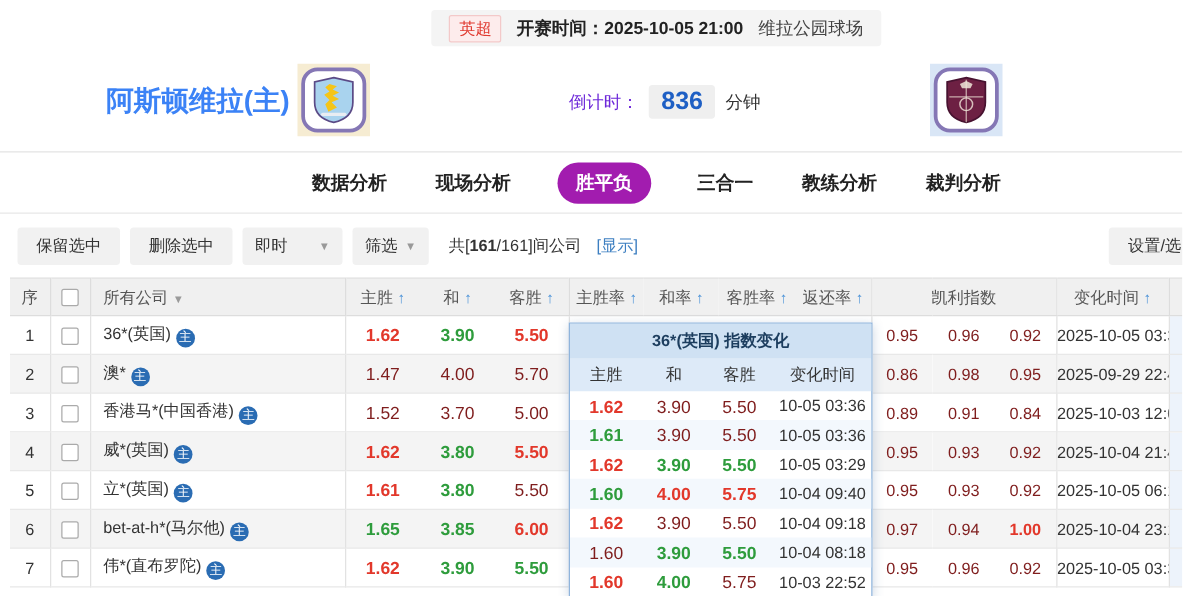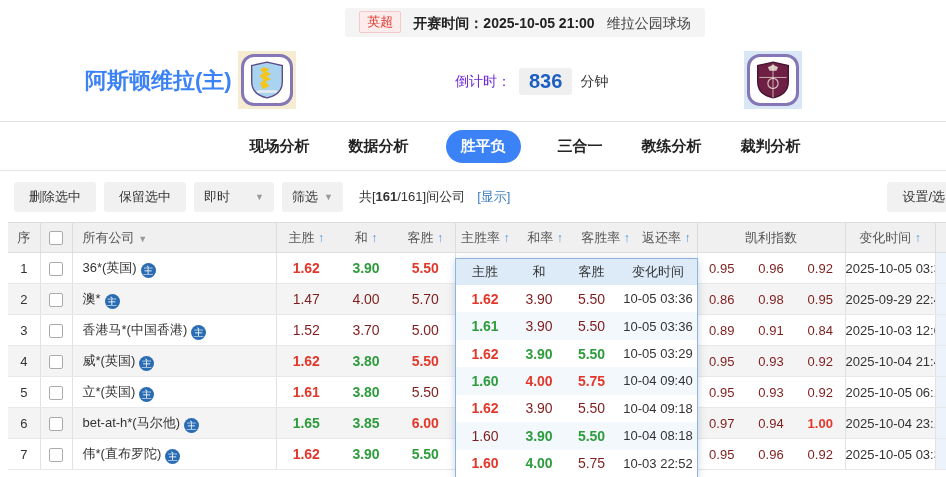--- a/index.html
+++ b/index.html
@@ -2,21 +2,21 @@
 <html><head>
 <meta charset="utf-8">
 <style>
   * { box-sizing: border-box; margin: 0; padding: 0; }
   html,body { background:#fff; }
   body { font-family: "Liberation Sans", "DejaVu Sans", sans-serif; color:#333; }
   .page { position:relative; width:946px; height:477px; overflow:hidden; background:#fff; }
 
   
   .info-bar { position:absolute; top:8px; left:0; width:100%; display:flex; justify-content:center; }
-  .info-box { display:flex; align-items:flex-end; gap:12px; background:#f4f4f4; border-radius:3px; padding:4px 14px; height:29px; transform:translateX(52px); }
+  .info-box { display:flex; align-items:center; gap:12px; background:#f4f4f4; border-radius:3px; padding:4px 14px; height:29px; transform:translateX(52px); }
   .league-badge { color:#e0392f; background:#fdecec; border:1px solid #f3c9c9; border-radius:2px; font-size:13px; padding:1px 7px; }
   .kickoff { font-size:14px; font-weight:bold; color:#222; }
   .venue { font-size:14px; color:#444; }
 
   
   .team-header { position:absolute; top:42px; left:0; width:100%; height:78px; }
   .team-name { position:absolute; font-size:22px; font-weight:bold; color:#3b82f6; top:24px; }
   .home-name { left:85px; }
   .away-name { left:820px; }
   .badge-outer { position:absolute; top:9px; width:58px; height:58px; display:flex; align-items:center; justify-content:center; }
@@ -24,21 +24,21 @@
   .away-badge-outer { left:744px; background:#d9e6f6; }
   .badge-inner { width:52px; height:52px; background:#fff; border:3px solid #8577b5; border-radius:13px; display:flex; align-items:center; justify-content:center; }
   .countdown { position:absolute; left:455px; top:26px; display:flex; align-items:center; gap:8px; }
   .countdown-label { font-size:14px; color:#6d28d9; }
   .countdown-value { font-size:20px; font-weight:bold; color:#1e5fc4; background:#efefef; border-radius:3px; padding:2px 10px; }
   .countdown-unit { font-size:14px; color:#333; }
 
   
   .tab-bar { position:absolute; top:121px; left:0; width:100%; height:50px; border-top:1px solid #e3e3e3; border-bottom:1px solid #e7e7e7; display:flex; align-items:center; justify-content:center; gap:35px; padding-left:104px; }
   .tab { font-size:15px; font-weight:bold; color:#222; padding:7px 2px; cursor:pointer; white-space:nowrap; }
-  .tab.active { background:#3b82f6; color:#fff; border-radius:17px; padding:7px 15px; }
+  .tab.active { background:#a21caf; color:#fff; border-radius:17px; padding:7px 15px; }
 
   
   .toolbar { position:absolute; top:172px; left:0; width:100%; height:50px; display:flex; align-items:center; padding-left:14px; gap:8px; }
   .tb-btn { background:#f1f1f1; border:none; border-radius:3px; height:30px; padding:0 15px; font-size:13px; color:#333; font-family:inherit; cursor:pointer; white-space:nowrap; }
   .tb-dd { display:flex; align-items:center; justify-content:space-between; background:#f1f1f1; border-radius:3px; height:30px; padding:0 10px; font-size:13px; color:#333; cursor:pointer; }
   .dd-instant { width:80px; }
   .caret { font-size:9px; color:#999; margin-left:6px; }
   .company-count { font-size:13px; color:#333; margin-left:8px; white-space:nowrap; }
   .count-bold { font-weight:bold; }
   .show-link { color:#3d7fc1; cursor:pointer; margin-left:4px; font-size:13px; }
@@ -113,31 +113,31 @@
           <path d="M20 4 L20 44" stroke="#f0e6d8" stroke-width="1.2" opacity="0.7"></path>
           <path d="M4 20 H36" stroke="#f0e6d8" stroke-width="1.2" opacity="0.7"></path>
           <path d="M14 8 L20 5 L26 8 L24 12 L16 12 Z" fill="#f0e6d8" opacity="0.85"></path>
           <circle cx="20" cy="27" r="6" fill="none" stroke="#f0e6d8" stroke-width="1.4" opacity="0.8"></circle>
         </svg>
       </div>
     </div>
   </div>
 
   <div class="tab-bar">
+      <div class="tab">数据分析</div>
       <div class="tab">现场分析</div>
-      <div class="tab">数据分析</div>
       <div class="tab active">胜平负</div>
       <div class="tab">三合一</div>
       <div class="tab">教练分析</div>
       <div class="tab">裁判分析</div>
     </div>
 
   <div class="toolbar">
+    <button class="tb-btn">保留选中</button>
     <button class="tb-btn">删除选中</button>
-    <button class="tb-btn">保留选中</button>
     <div class="tb-dd dd-instant">
       <span>即时</span>
       <span class="caret">▼</span>
     </div>
     <div class="tb-dd">
       <span>筛选</span>
       <span class="caret">▼</span>
     </div>
     <span class="company-count"><span>共[</span><span class="count-bold">161</span><span>/161]间公司</span></span>
     <span class="show-link">[显示]</span>
@@ -297,20 +297,21 @@
             <td><span class="c-k">0.95</span></td>
             <td><span class="c-k">0.96</span></td>
             <td class="v-r"><span class="c-k">0.92</span></td>
             <td class="v-r">2025-10-05 03:31</td>
             <td class="edge-col"></td>
           </tr>
         </tbody>
     </table>
 
     <div class="popup">
+      <div class="popup-title">36*(英国) 指数变化</div>
       <div class="popup-head">
           <span class="pc pc1">主胜</span>
           <span class="pc pc2">和</span>
           <span class="pc pc3">客胜</span>
           <span class="pc pc4">变化时间</span>
         </div>
       <div class="popup-body">
           <div class="popup-row">
             <span class="pc pc1"><span class="num c-r">1.62</span></span>
             <span class="pc pc2"><span class="num c-k">3.90</span></span>

